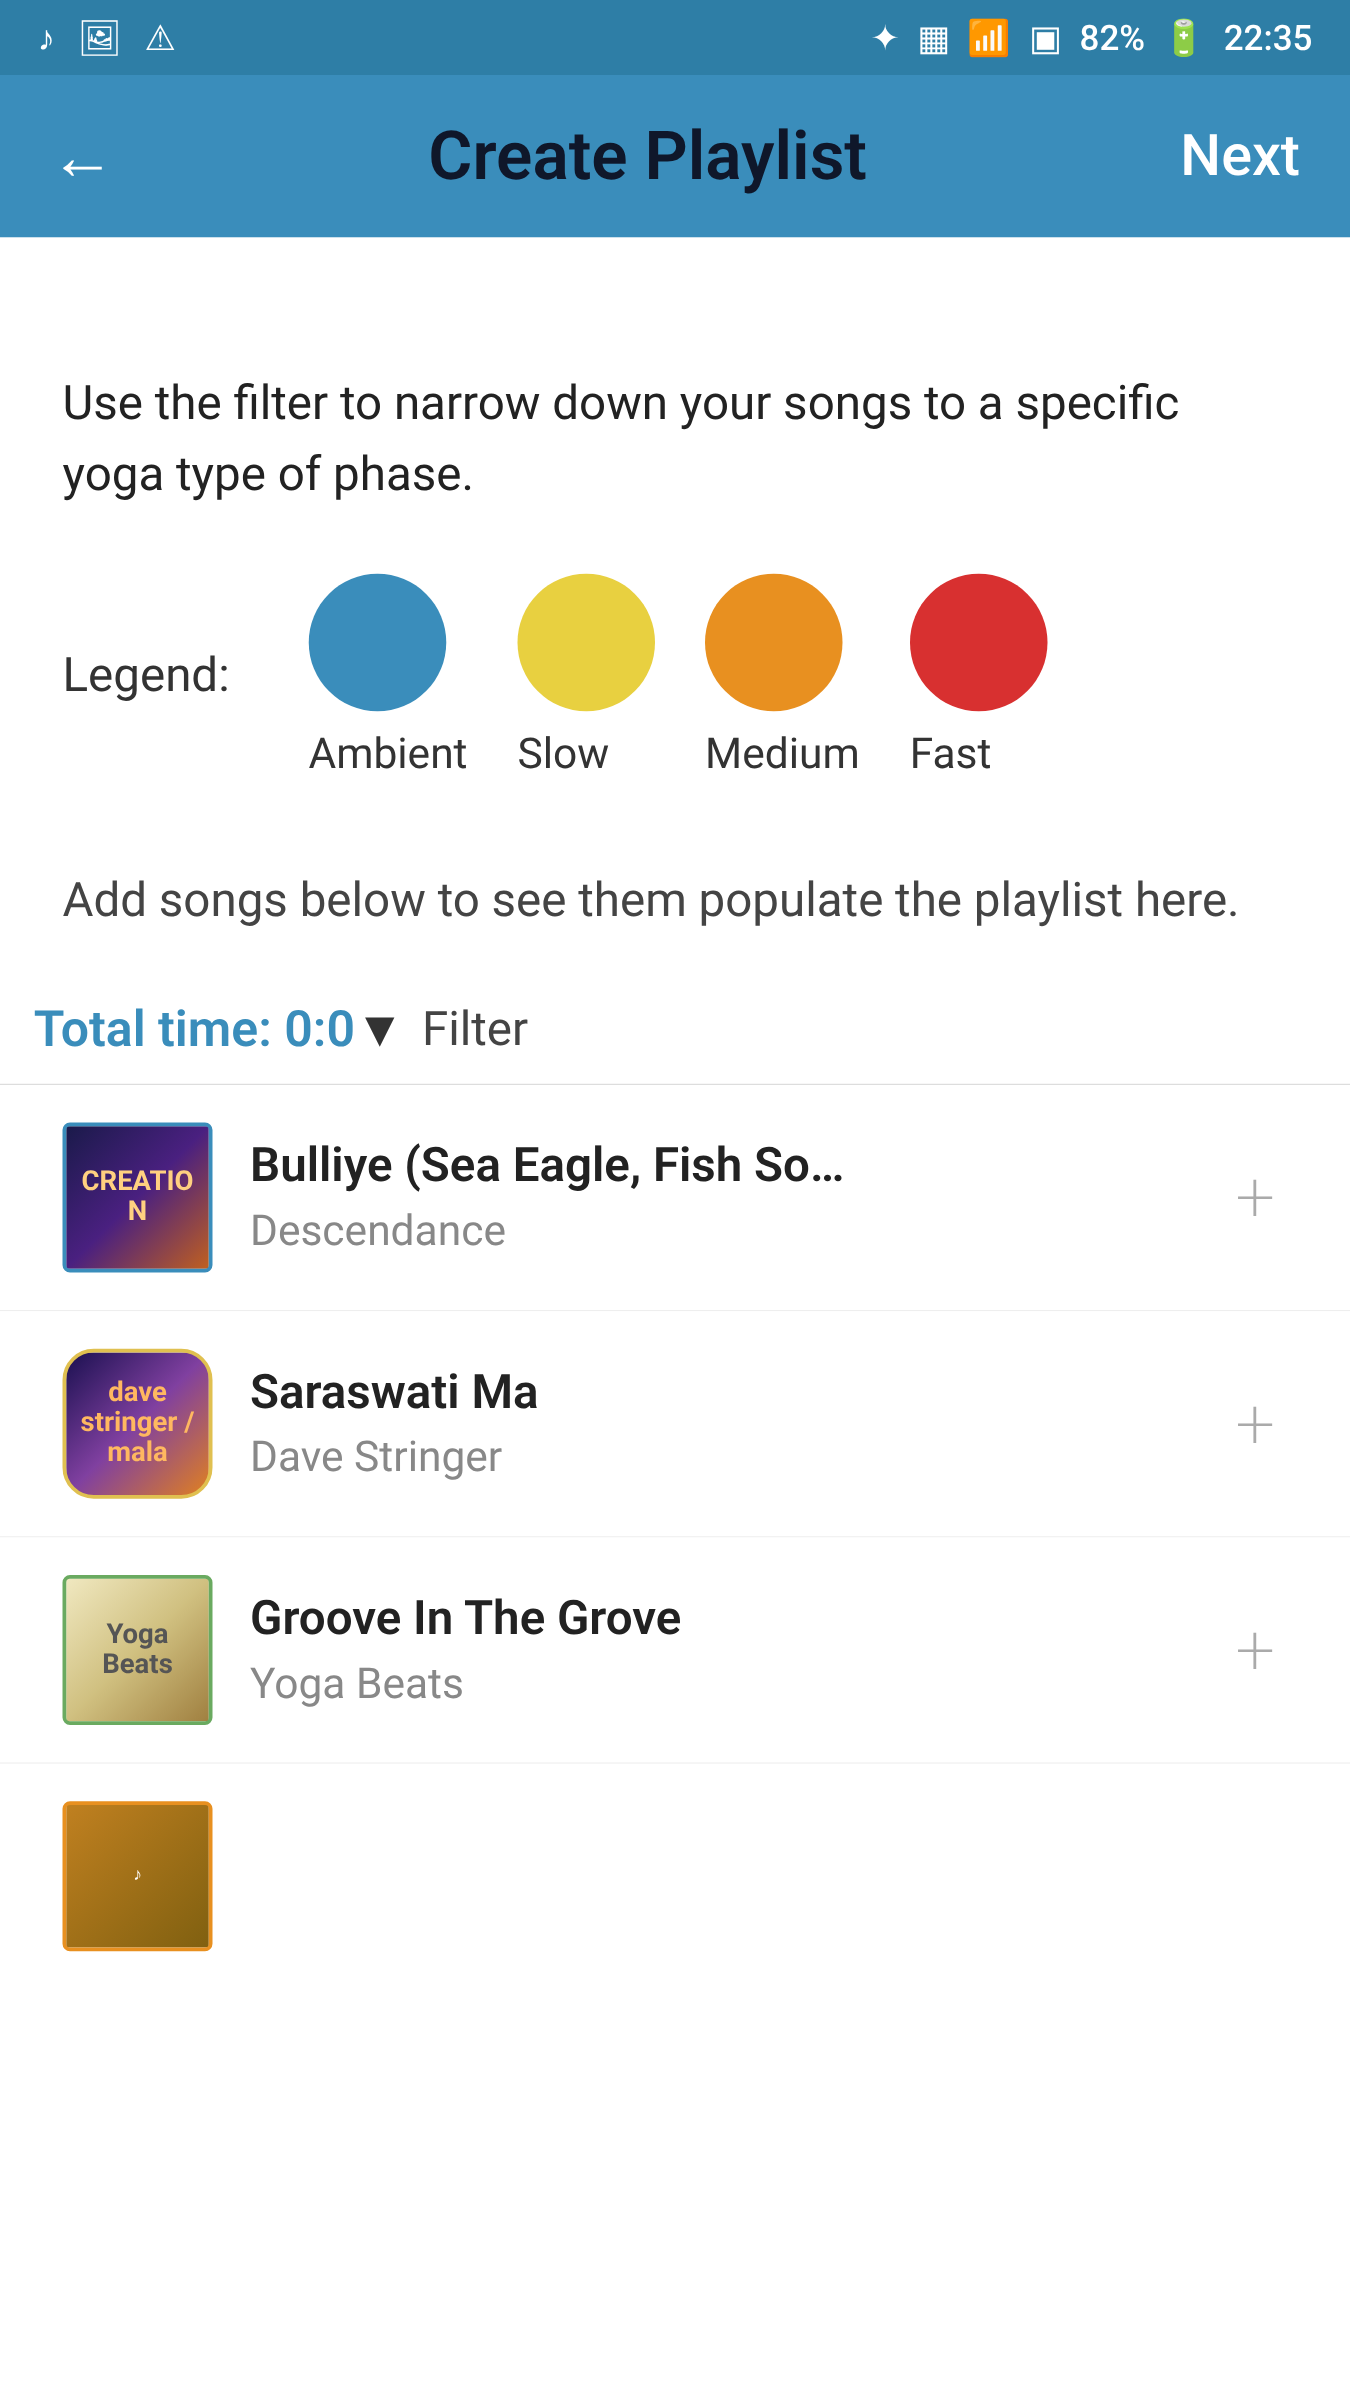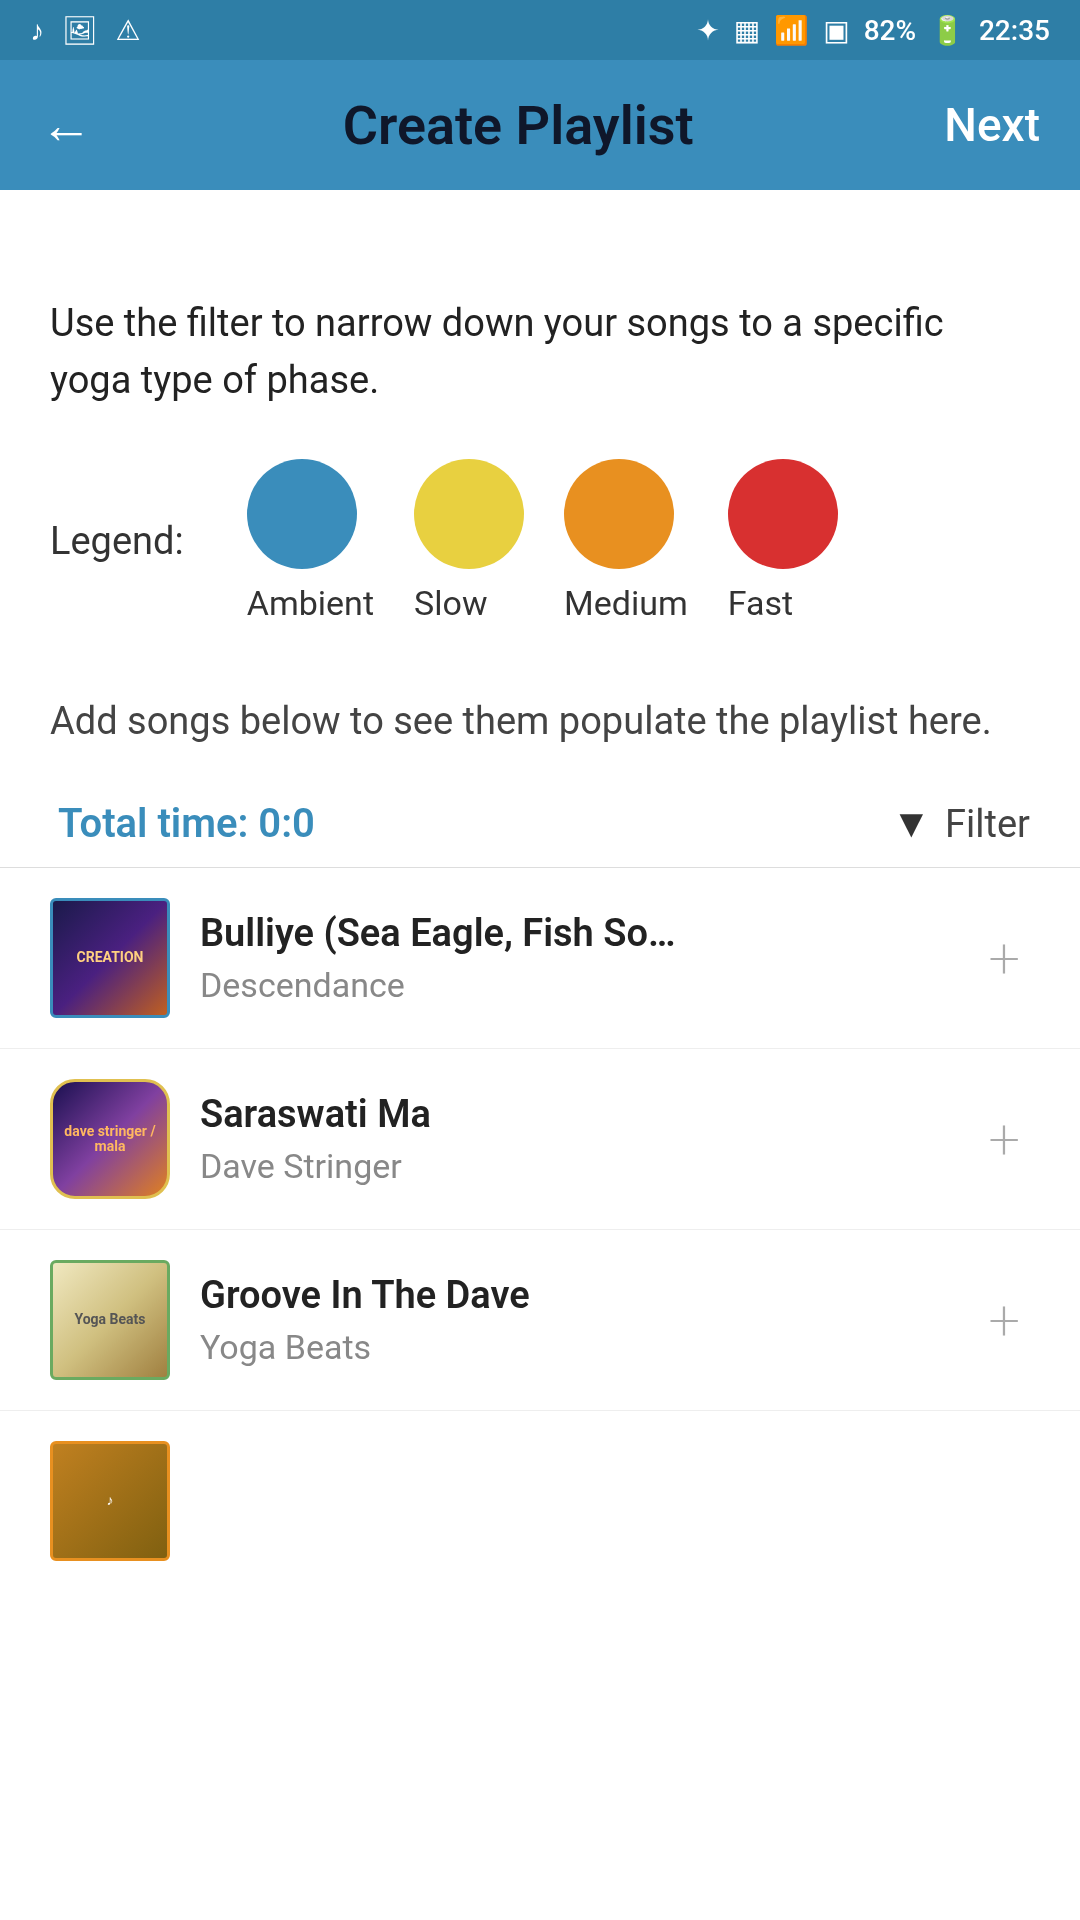--- a/index.html
+++ b/index.html
@@ -130,22 +130,22 @@
       padding: 30px 50px 20px 50px;
       font-size: 38px;
       color: #444;
       line-height: 1.5;
     }
 
     
     .toolbar-row {
       display: flex;
       align-items: center;
-      justify-content: space-between;
-      padding: 30px 50px 20px 58px;
+      justify-content: flex-start;
+      padding: 30px 50px 20px 27px;
     }
 
     .total-time {
       font-size: 40px;
       color: #3a8dbb;
       font-weight: 600;
     }
 
     .filter-btn {
       display: flex;
@@ -229,21 +229,21 @@
 
     .artwork-dave {
       background: linear-gradient(135deg, #1a1050 0%, #8040a0 50%, #e08020 100%);
     }
 
     .artwork-yoga {
       background: linear-gradient(135deg, #f0e8c0 0%, #d0c080 50%, #a08040 100%);
     }
 
     .artwork-text {
-      font-size: 14px;
+      font-size: 22px;
       line-height: 1.1;
       text-align: center;
       padding: 8px;
       word-break: break-word;
     }
 
     .artwork-creation .artwork-text { color: #ffd080; }
     .artwork-dave .artwork-text { color: #ffb860; }
     .artwork-yoga .artwork-text { color: #806040; }
 
@@ -350,21 +350,21 @@
         <div class="song-artist">Dave Stringer</div>
       </div>
       <div class="add-btn">+</div>
     </div>
 
     <div class="song-item">
       <div class="song-artwork green-border artwork-yoga">
         <span class="artwork-text" style="color:#555;">Yoga Beats</span>
       </div>
       <div class="song-info">
-        <div class="song-title">Groove In The Dave</div>
+        <div class="song-title">Groove In The Grove</div>
         <div class="song-artist">Yoga Beats</div>
       </div>
       <div class="add-btn">+</div>
     </div>
 
     <div class="song-item-partial">
       <div class="song-artwork" style="background: linear-gradient(135deg, #c08020 0%, #806010 100%); border: 3px solid #e89020;">
         <span class="artwork-text" style="color:#fff; font-size:14px;">♪</span>
       </div>
     </div>

